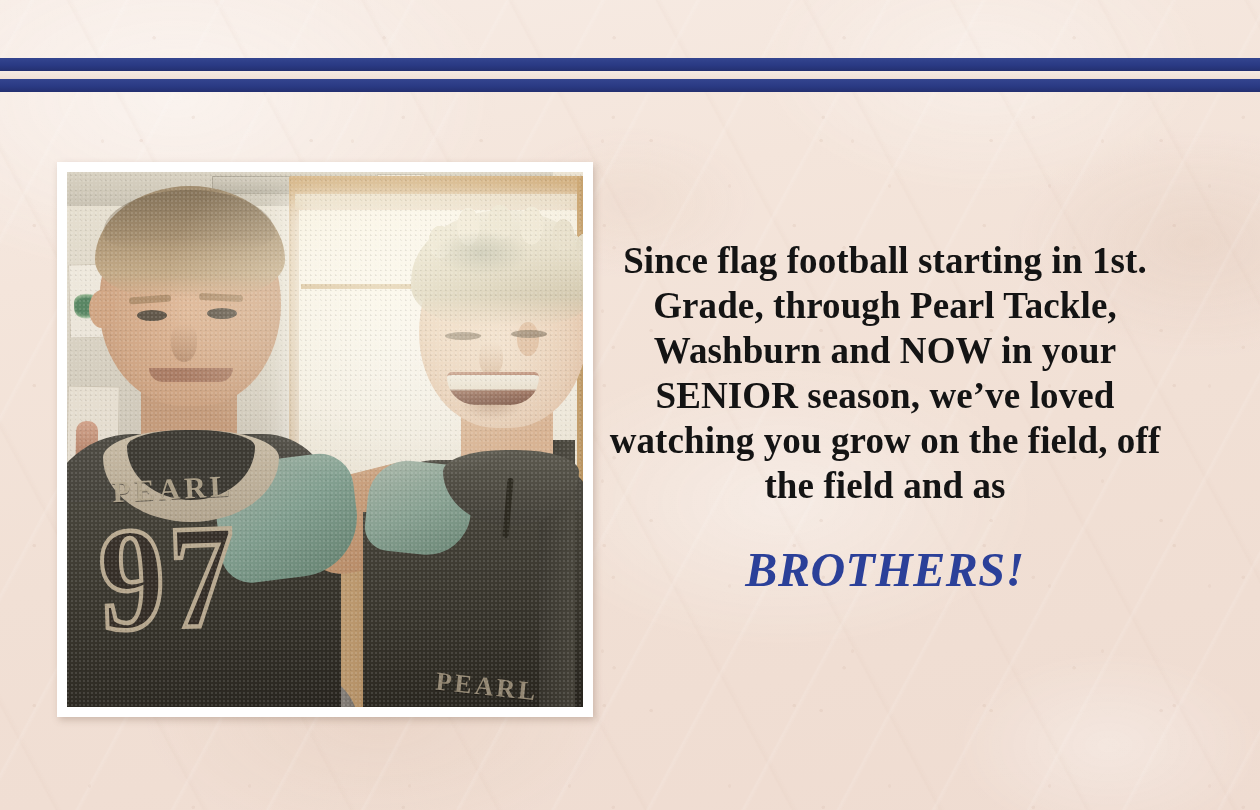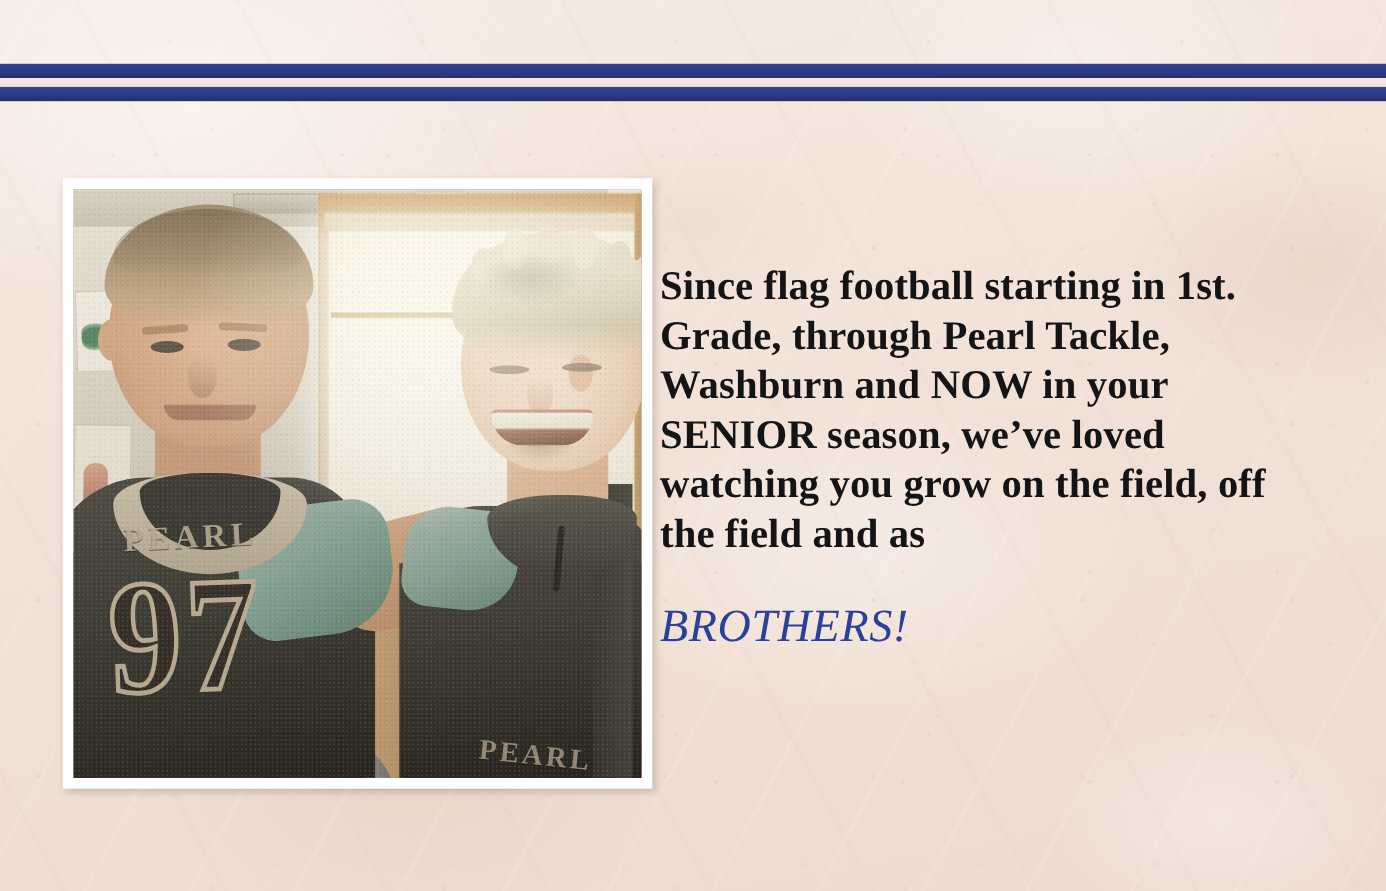--- a/index.html
+++ b/index.html
@@ -439,37 +439,37 @@
     background-size: 4px 4px, 5px 5px;
     pointer-events: none;
   }
 
   
   .message {
     position: absolute;
     left: 600px;
     top: 238px;
     width: 570px;
-    text-align: left;
+    text-align: center;
   }
   .message-body {
     margin: 0;
     font-family: "Liberation Serif", serif;
     font-weight: 700;
     font-size: 37px;
     line-height: 45px;
     color: #141414;
     letter-spacing: .1px;
   }
   .message-highlight {
     margin: 36px 0 0 0;
     font-family: "Liberation Serif", serif;
-    font-weight: 400;
+    font-weight: 700;
     font-style: italic;
-    font-size: 42px;
+    font-size: 48px;
     line-height: 52px;
     color: #2b4099;
     letter-spacing: .5px;
   }
 </style>
 </head>
 <body>
 
 <div class="page">
 

